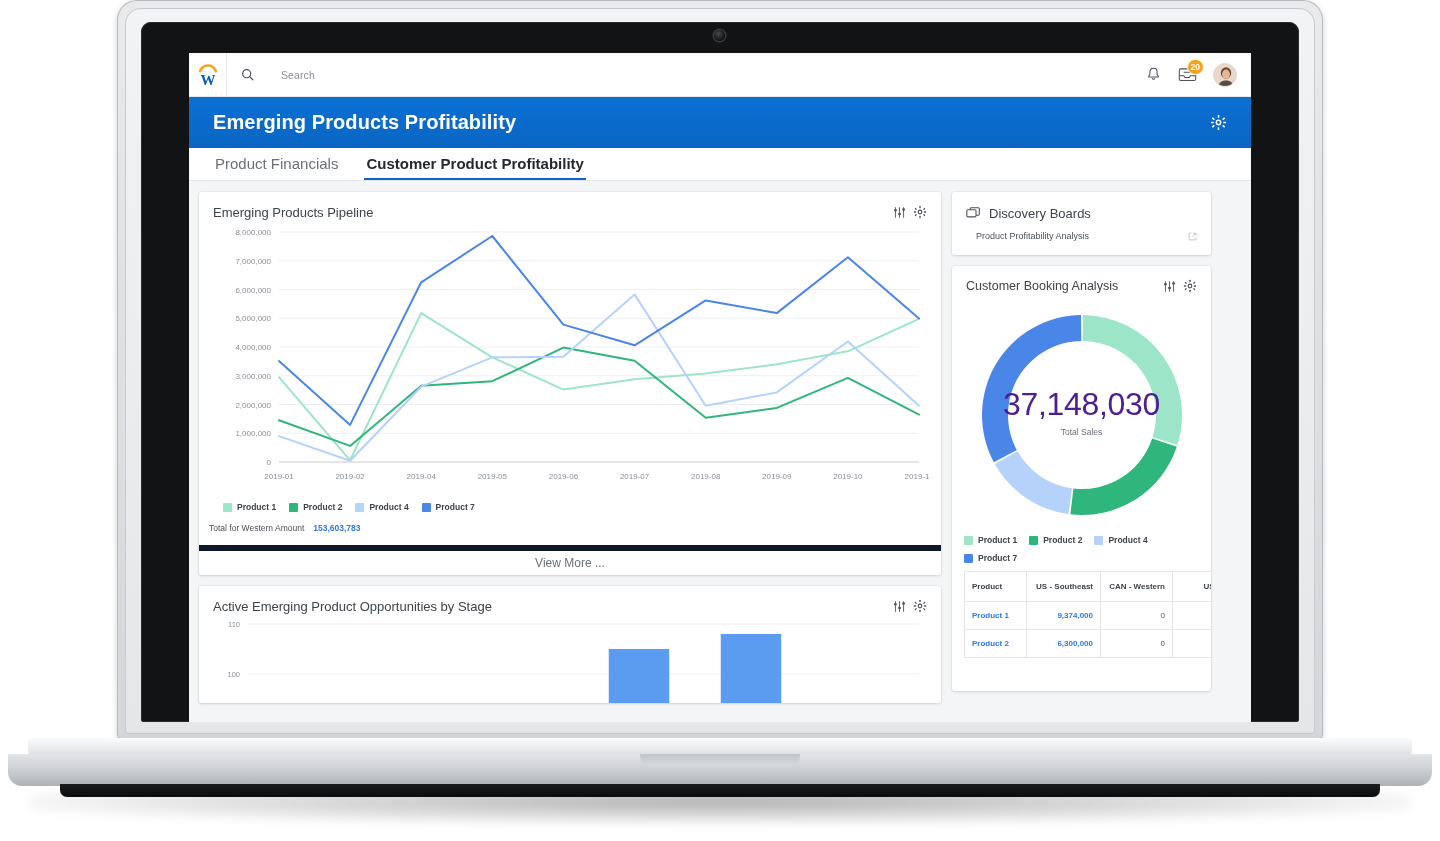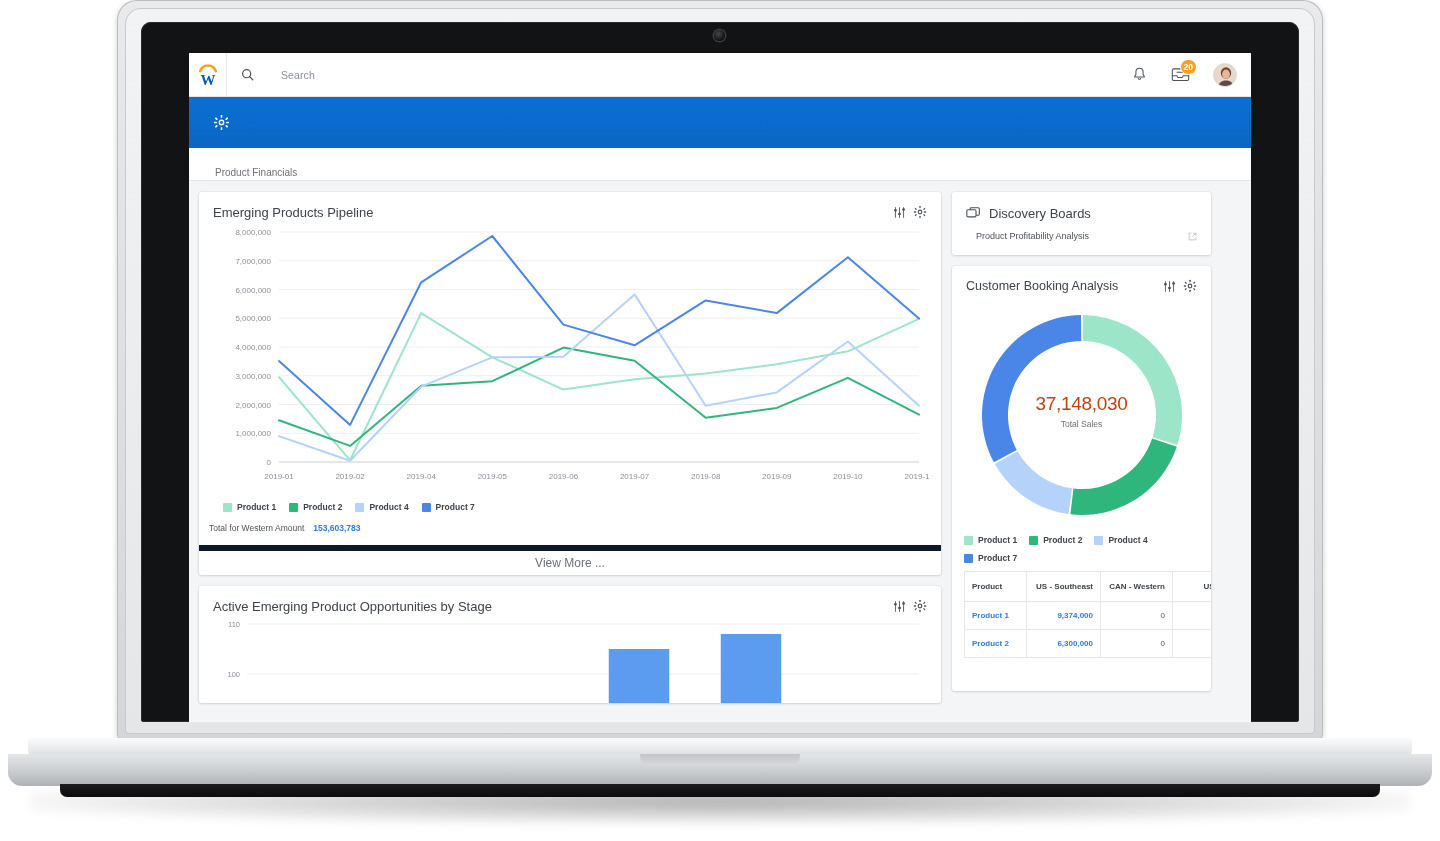--- a/index.html
+++ b/index.html
@@ -79,21 +79,21 @@
   .topbar {
     height: 44px; display: flex; align-items: center;
     background: #ffffff; border-bottom: 1px solid #e4e6e8;
   }
   .logo-cell {
     width: 38px; height: 44px; display: flex; align-items: center; justify-content: center;
     border-right: 1px solid #e4e6e8;
   }
   .search-cell { flex: 1; display: flex; align-items: center; gap: 27px; padding-left: 14px; }
   .search-text { font-size: 10.5px; color: #8a9099; letter-spacing: .1px; }
-  .topbar-right { display: flex; align-items: center; gap: 23px; padding-right: 14px; }
+  .topbar-right { display: flex; align-items: center; gap: 16px; padding-right: 14px; }
   .badge {
     position: absolute; right: -7px; top: -7px;
     min-width: 16px; height: 16px; border-radius: 8px;
     background: #f6a21d; color: #fff; font-size: 8.5px; font-weight: bold;
     display: flex; align-items: center; justify-content: center; padding: 0 3px;
     border: 1.5px solid #fff;
   }
   .icon-wrap { position: relative; display: inline-flex; }
   .avatar {
     width: 24px; height: 24px; border-radius: 50%; overflow: hidden;
@@ -105,21 +105,21 @@
     display: flex; align-items: center; justify-content: space-between;
     padding: 0 24px 0 24px;
   }
   .banner-title { color: #fff; font-size: 20px; font-weight: bold; letter-spacing: .1px; }
 
   .tabbar {
     height: 33px; background: #fff; border-bottom: 1px solid #e4e6e8;
     display: flex; align-items: stretch; padding: 0 24px; gap: 24px;
   }
   .tab {
-    display: flex; align-items: flex-end; font-size: 10px; color: #6b7178;
+    display: flex; align-items: center; font-size: 15px; color: #6b7178;
     padding: 0 2px; border-bottom: 2.5px solid transparent; cursor: pointer;
   }
   .tab.active { color: #24292e; font-weight: bold; border-bottom-color: #0a66c2; }
 
   .workspace {
     background: #f4f5f6; padding: 11px 10px 15px 10px;
     display: flex; gap: 11px; height: 541px; align-items: flex-start;
   }
   .col-left { width: 742px; display: flex; flex-direction: column; gap: 11px; }
   .col-right { width: 259px; display: flex; flex-direction: column; gap: 11px; }
@@ -160,21 +160,21 @@
   }
   .db-link { font-size: 9px; color: #4c525a; cursor: pointer; }
 
   
   .donut-wrap { display: flex; justify-content: center; padding: 12px 0 4px 0; position: relative; }
   .donut-center {
     position: absolute; left: 0; right: 0; top: 0; bottom: 0;
     display: flex; flex-direction: column; align-items: center; justify-content: center;
     pointer-events: none;
   }
-  .donut-value { font-size: 19px; color: #c2410c; letter-spacing: -.3px; }
+  .donut-value { font-size: 32px; color: #4c1d95; letter-spacing: -.3px; }
   .donut-sub { font-size: 8.5px; color: #6b7178; margin-top: 4px; }
 
   .pie-legend { display: flex; flex-wrap: wrap; gap: 8px 12px; padding: 10px 12px 8px 12px; }
 
   
   .tbl-wrap { padding: 0 0 0 12px; overflow: hidden; }
   table { border-collapse: collapse; table-layout: fixed; width: 290px; }
   th, td {
     border: 1px solid #e4e6e8; font-size: 8px; padding: 7px 7px;
     white-space: nowrap; overflow: hidden;
@@ -238,40 +238,44 @@
             <rect width="24" height="24" fill="#e8d7cb"></rect>
             <ellipse cx="12" cy="9" rx="5.2" ry="5.8" fill="#6b4630"></ellipse>
             <ellipse cx="12" cy="10.2" rx="3.9" ry="4.6" fill="#e8b79a"></ellipse>
             <path d="M3.5 24c.8-5.2 4.4-7.6 8.5-7.6s7.7 2.4 8.5 7.6z" fill="#5d4a42"></path>
           </svg>
         </span>
       </div>
     </div>
 
     <div class="banner">
+      <span class="banner-title">Emerging Products Profitability</span>
       <span style="display:inline-flex;">
         <svg width="17" height="17" viewBox="0 0 20 20" aria-hidden="true">
           <path d="M10 6.6a3.4 3.4 0 1 0 0 6.8 3.4 3.4 0 0 0 0-6.8zm0 1.7a1.7 1.7 0 1 1 0 3.4 1.7 1.7 0 0 1 0-3.4z" fill="#ffffff"></path>
           <g fill="#ffffff">
             <rect x="9.1" y="1.1" width="1.8" height="3.4" rx=".7"></rect>
             <rect x="9.1" y="15.5" width="1.8" height="3.4" rx=".7"></rect>
             <rect x="1.1" y="9.1" width="3.4" height="1.8" rx=".7"></rect>
             <rect x="15.5" y="9.1" width="3.4" height="1.8" rx=".7"></rect>
             <rect x="3" y="3.9" width="1.8" height="3.4" rx=".7" transform="rotate(-45 3.9 5.6)"></rect>
             <rect x="15.2" y="12.7" width="1.8" height="3.4" rx=".7" transform="rotate(-45 16.1 14.4)"></rect>
             <rect x="3" y="12.7" width="1.8" height="3.4" rx=".7" transform="rotate(45 3.9 14.4)"></rect>
             <rect x="15.2" y="3.9" width="1.8" height="3.4" rx=".7" transform="rotate(45 16.1 5.6)"></rect>
           </g>
         </svg>
       </span>
     </div>
 
     <div class="tabbar">
       <div class="tab">
         <span>Product Financials</span>
+      </div>
+      <div class="tab active">
+        <span>Customer Product Profitability</span>
       </div>
     </div>
 
     <div class="workspace">
 
       <div class="col-left">
 
         <div class="card">
           <div class="card-head">
             <span class="card-title">Emerging Products Pipeline</span>

